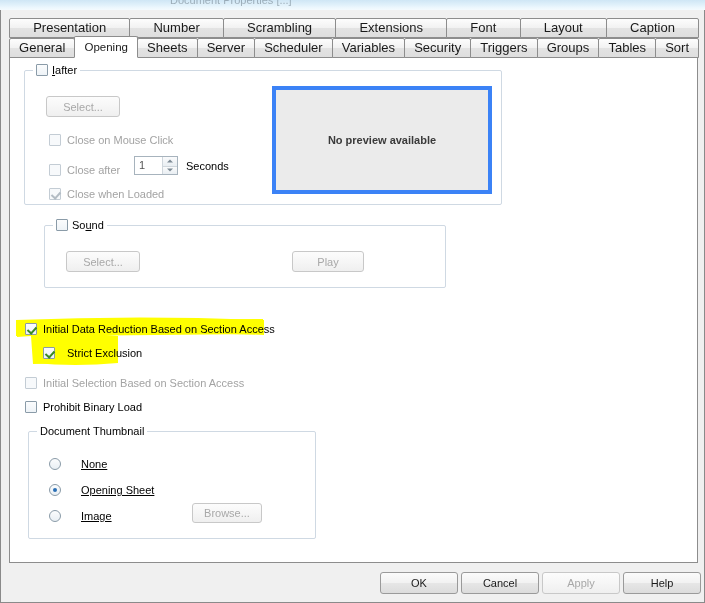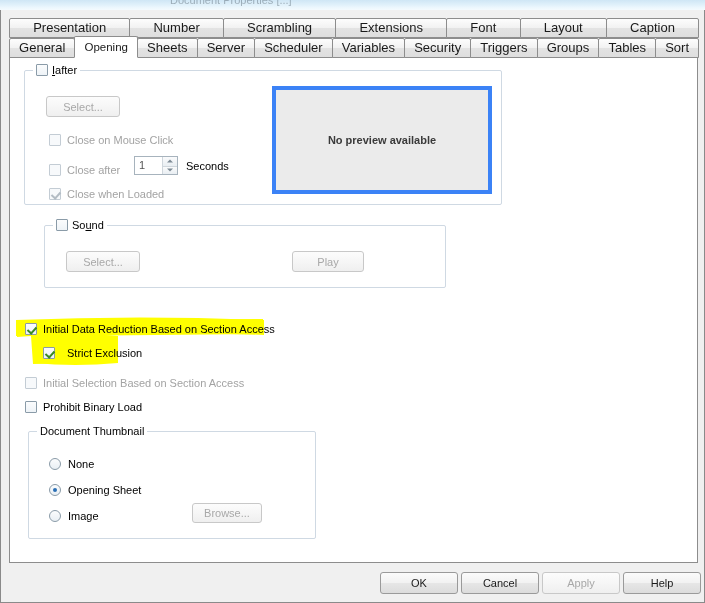--- a/index.html
+++ b/index.html
@@ -164,24 +164,25 @@
     content: "";
     position: absolute;
     left: 3px; top: 3px;
     width: 4px; height: 4px;
     border-radius: 50%;
     background: #2b6fb5;
   }
   .rb-row {
     display: flex;
     align-items: center;
-    gap: 7px;
+    gap: 20px;
     position: absolute;
     white-space: nowrap;
     font-size: 11px;
+    text-decoration: underline;
   }
 
   
   .btn {
     background: linear-gradient(to bottom, #fbfbfb 0%, #f2f2f2 48%, #e6e6e6 52%, #dcdcdc 100%);
     border: 1px solid #9a9a9a;
     border-radius: 3px;
     font-size: 11px;
     color: #1a1a1a;
     text-align: center;

